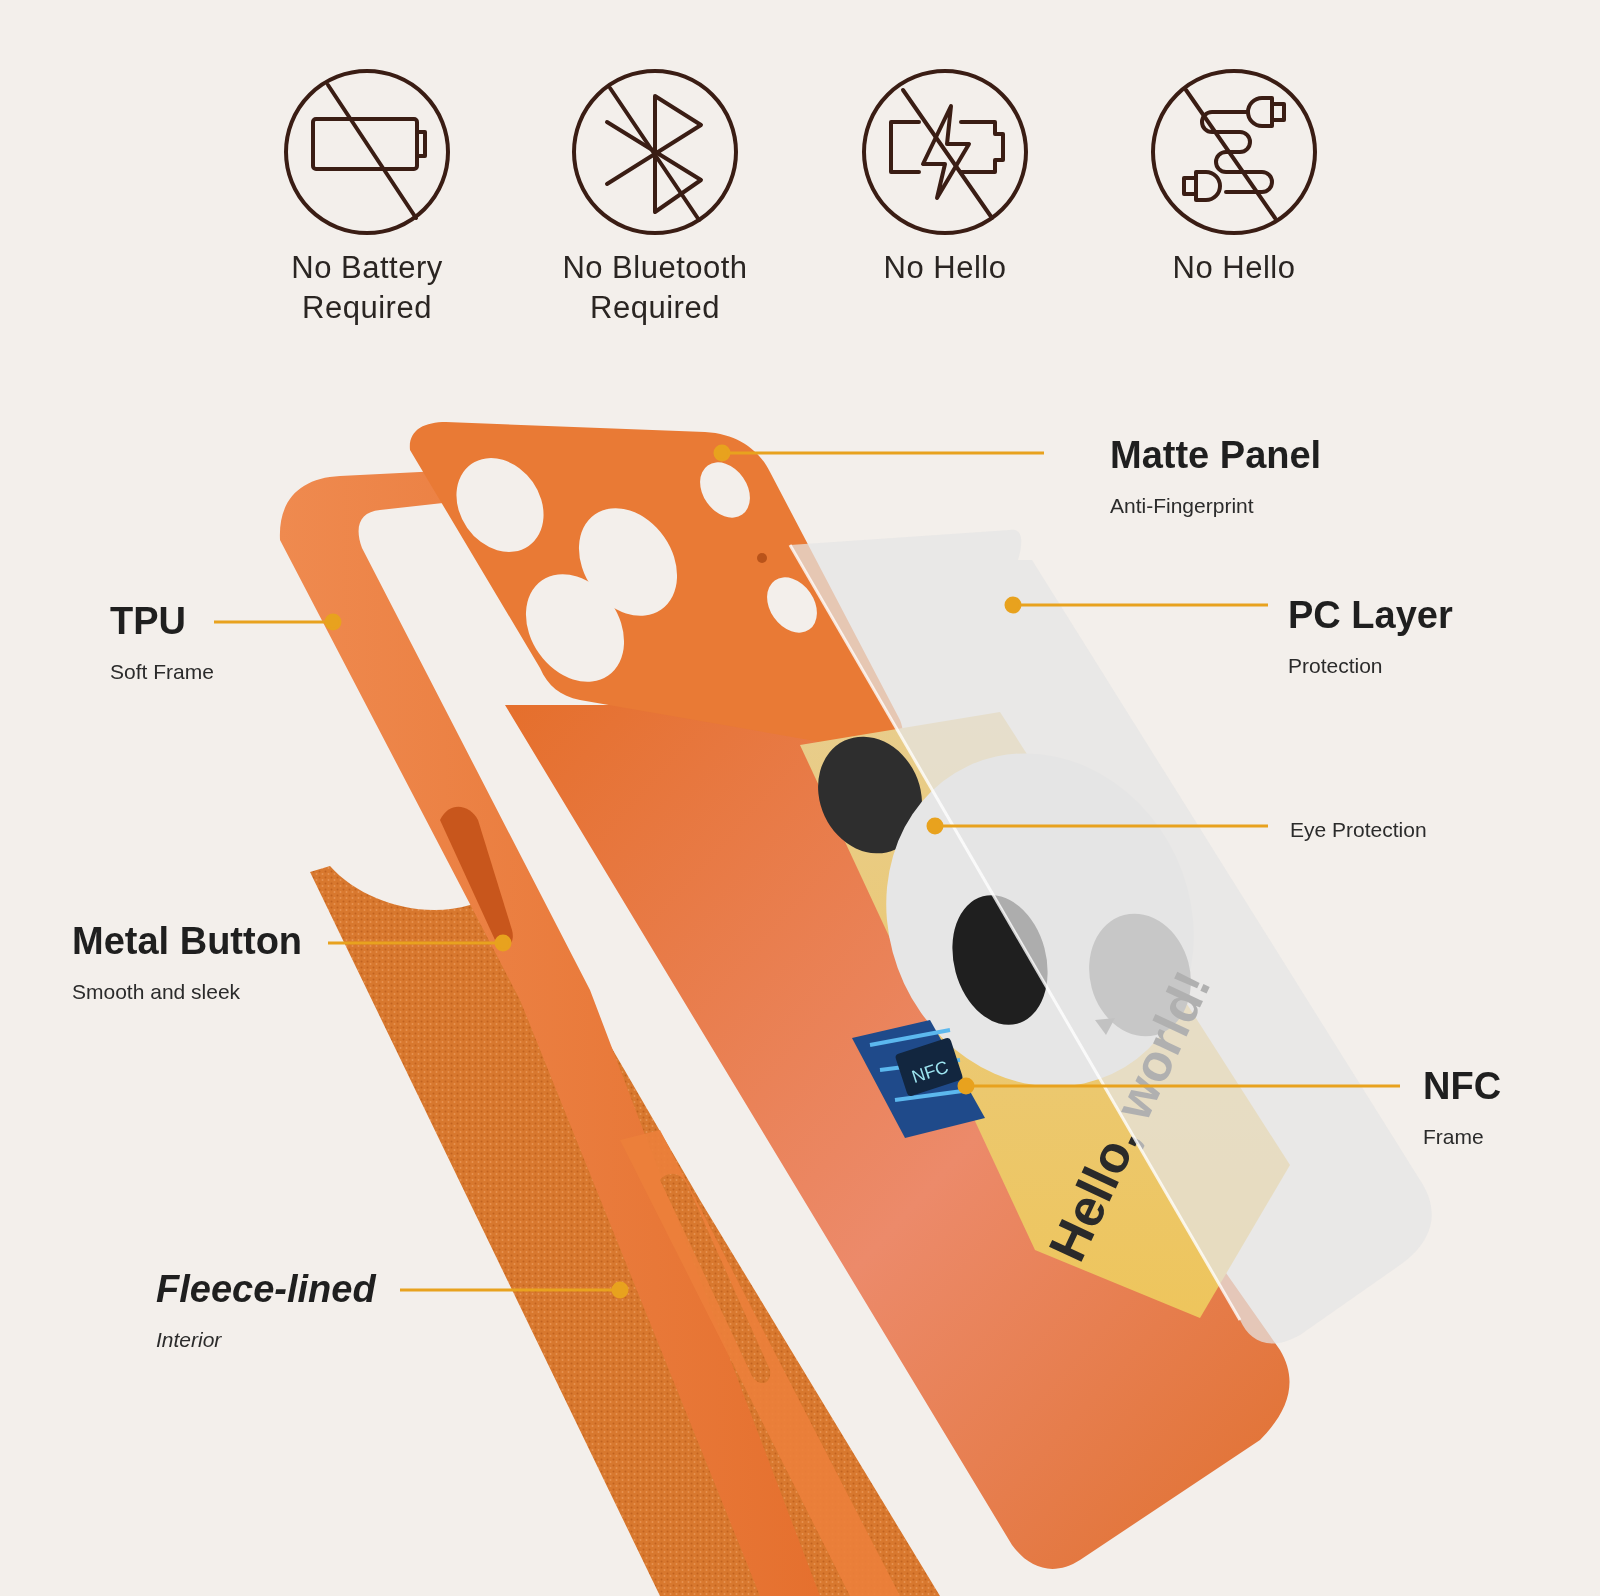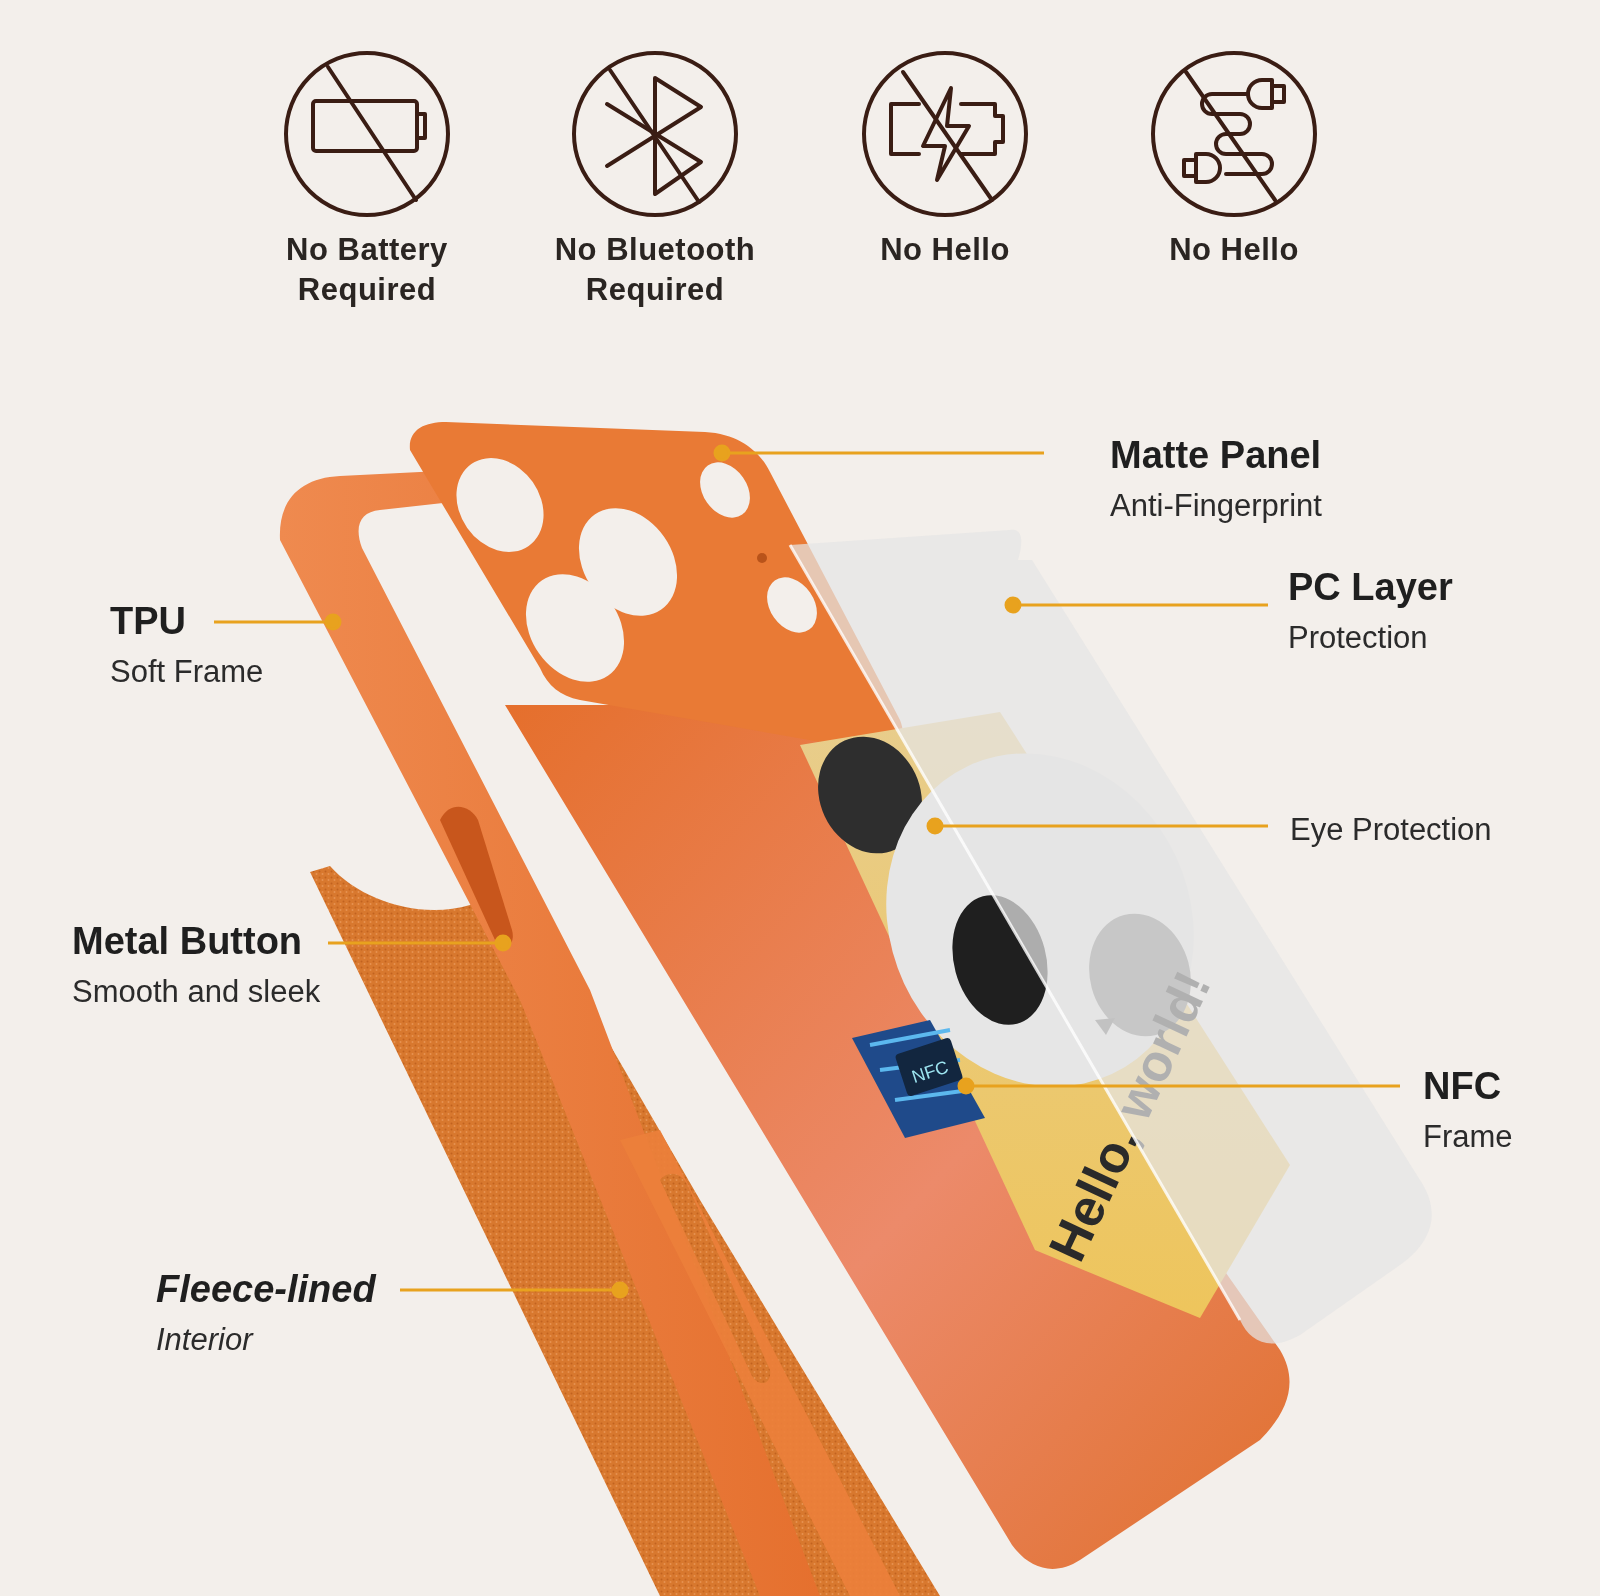--- a/index.html
+++ b/index.html
@@ -2,31 +2,31 @@
 <html><head>
 <meta charset="utf-8">
 <style>
   html, body { margin: 0; padding: 0; }
   body {
     width: 1600px; height: 1596px; position: relative; overflow: hidden;
     background: #f3efeb;
     font-family: "Liberation Sans", "DejaVu Sans", sans-serif;
     color: #222;
   }
-  .feature { position: absolute; top: 50px; width: 280px; text-align: center; font-weight: bold; }
+  .feature { position: absolute; top: 68px; width: 280px; text-align: center; }
   .feature .icon-wrap { width: 168px; height: 168px; margin: 0 auto; }
   .feature .icon-wrap svg { width: 168px; height: 168px; display: block; }
   .feature .flabel {
     margin-top: 12px; font-size: 31px; line-height: 40px; color: #2a2522;
     letter-spacing: 0.5px; white-space: pre-line;
   }
   .art { position: absolute; left: 0; top: 0; width: 1600px; height: 1596px; }
   .callout { position: absolute; }
   .callout .title { font-size: 38px; font-weight: bold; color: #1f1f1f; line-height: 46px; white-space: nowrap; }
-  .callout .sub { font-size: 31px; font-weight: normal; color: #2b2b2b; line-height: 40px; margin-top: 8px; white-space: nowrap; }
+  .callout .sub { font-size: 21px; font-weight: normal; color: #2b2b2b; line-height: 40px; margin-top: 8px; white-space: nowrap; }
 </style>
 </head>
 <body>
 
 <div class="feature" style="left:227px;">
   <div class="icon-wrap">
     <svg viewBox="0 0 168 168" fill="none" stroke="#3a1d14" stroke-width="4" stroke-linecap="round" stroke-linejoin="round">
       <circle cx="84" cy="84" r="81"></circle>
       <rect x="30" y="51" width="104" height="50" rx="3"></rect>
       <path d="M134 64 h8 v24 h-8"></path>
@@ -162,21 +162,21 @@
     <line x1="400" y1="1290" x2="620" y2="1290"></line>
       <circle cx="620" cy="1290" r="7"></circle>
   </g>
 </svg>
 
 <div class="callout" style="left:1110px; top:432px;">
   <div class="title">Matte Panel</div>
   <div class="sub">Anti-Fingerprint</div>
 </div>
 
-<div class="callout" style="left:1288px; top:564px;">
+<div class="callout" style="left:1288px; top:592px;">
   <div class="title">PC Layer</div>
   <div class="sub">Protection</div>
 </div>
 
 <div class="callout" style="left:110px; top:598px;">
   <div class="title">TPU</div>
   <div class="sub">Soft Frame</div>
 </div>
 
 <div class="callout" style="left:1290px; top:802px;">

